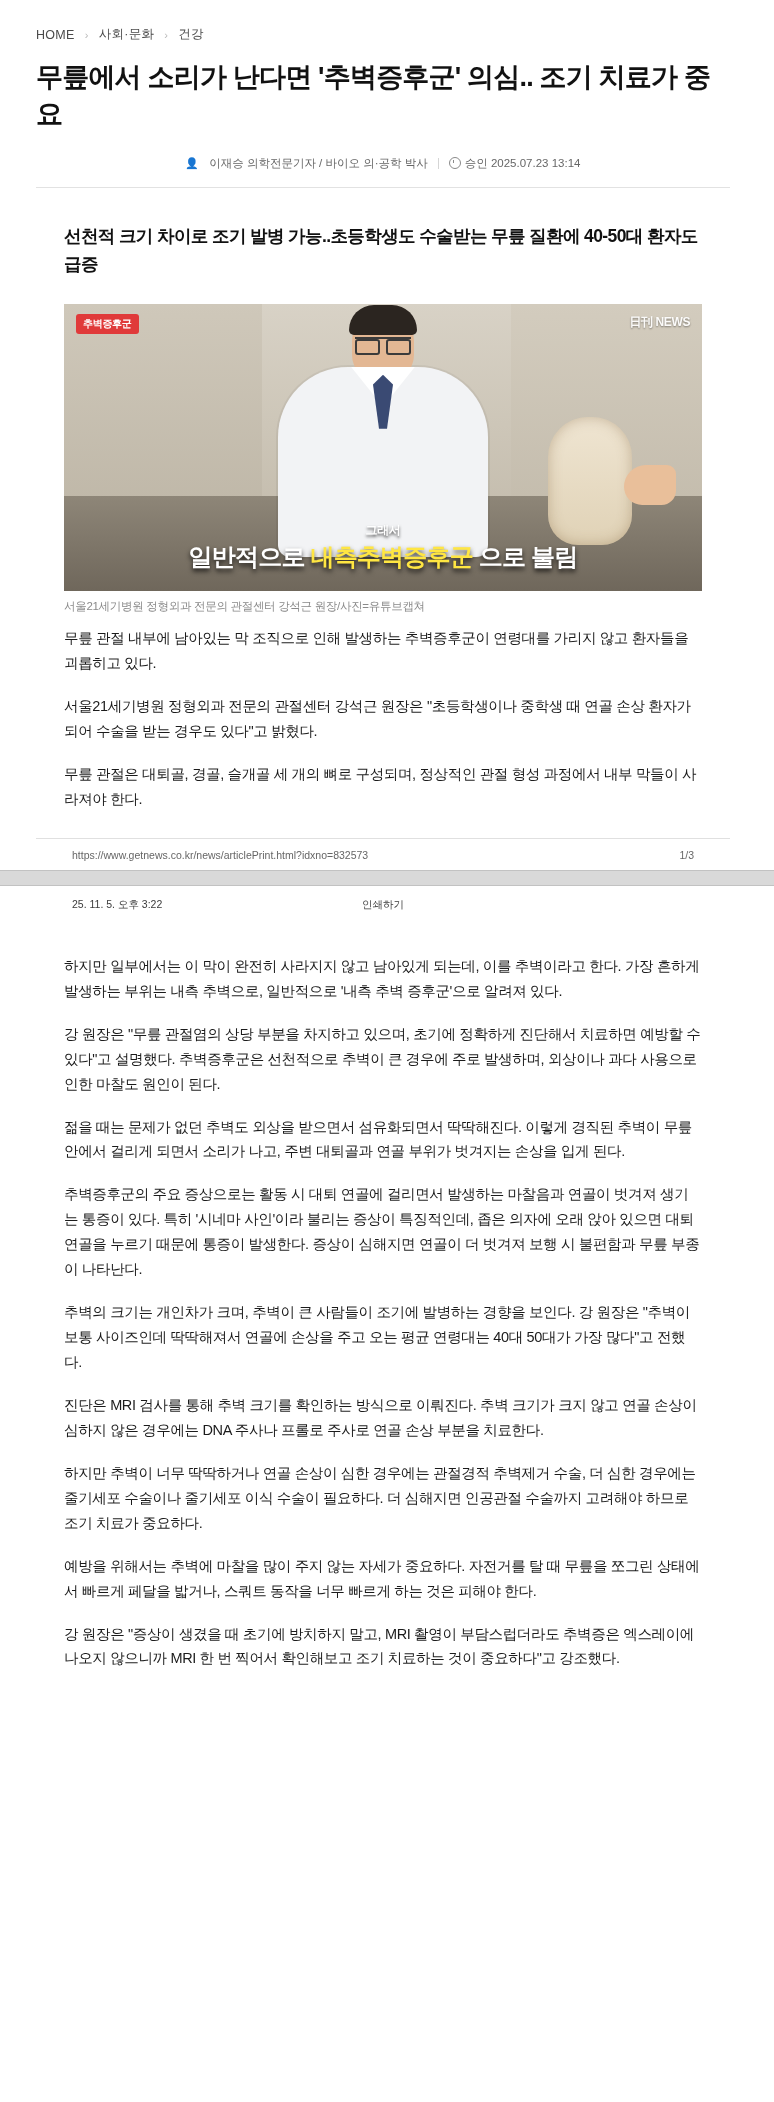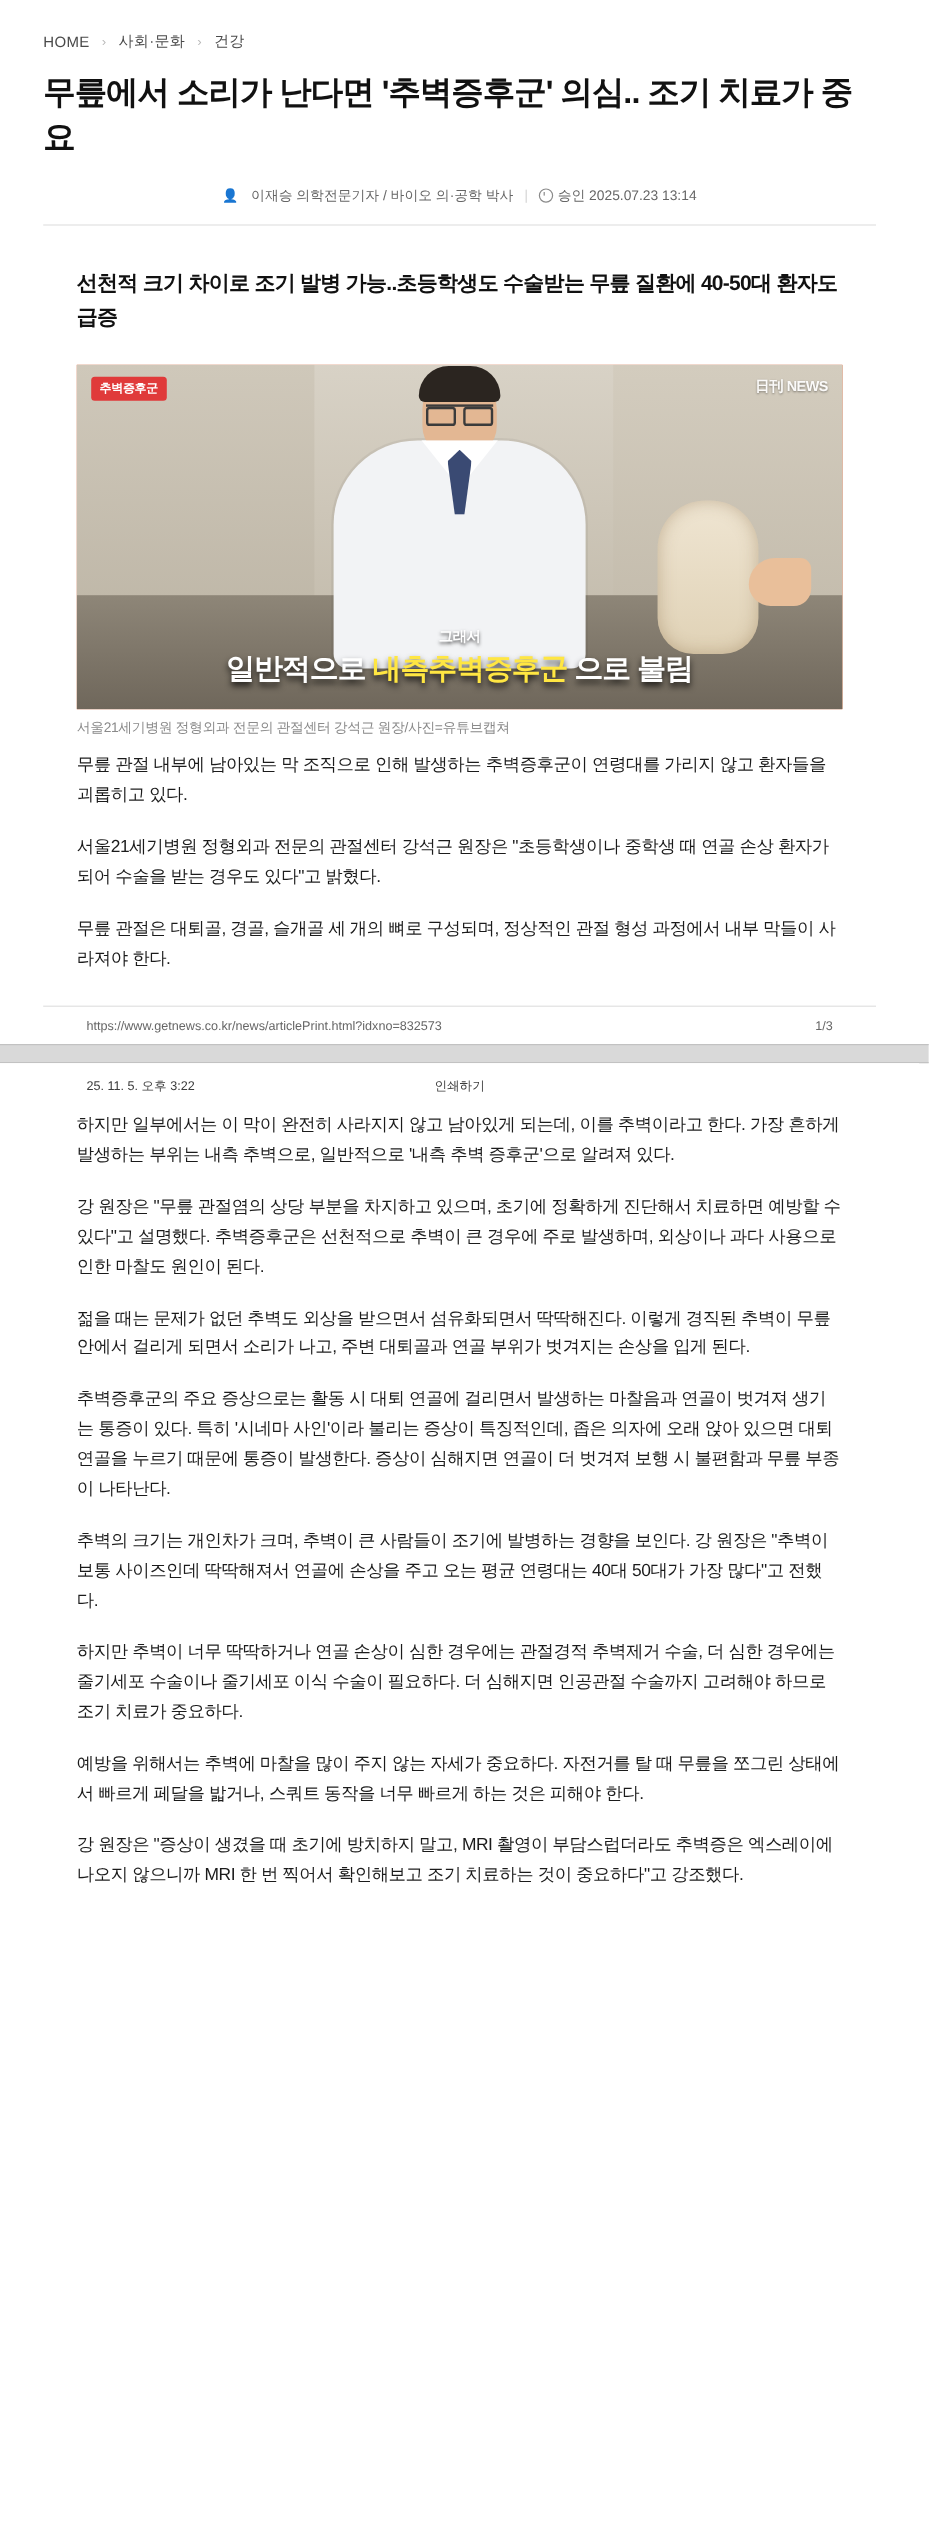--- a/index.html
+++ b/index.html
@@ -104,21 +104,21 @@
     margin: 34px 0 26px 0;
   }
   .figure {
     margin: 0 0 6px 0;
   }
   .figure-img {
     width: 100%;
     height: 287px;
     position: relative;
     overflow: hidden;
-    background: #c2410c;
+    background: #8b5cf6;
     text-align: center;
   }
   
   .vid-bg {
     position: absolute;
     inset: 0;
     background:
       linear-gradient(180deg, #d8d2c6 0%, #cdc6b8 42%, #bdb5a5 100%);
   }
   .vid-wall-left {
@@ -317,20 +317,21 @@
     left: 0; right: 0;
     text-align: center;
     font-size: 10.5px;
     color: #3b3b3b;
   }
   .page-2 {
     padding: 0 36px 30px 36px;
   }
   .page-2 .content {
     padding: 0 28px;
+    margin-top: 28px;
   }
 </style>
 </head>
 <body>
 
 <div class="page page-1">
 
   <div class="breadcrumb">
     <span class="crumb">HOME</span>
     <span class="sep">›</span>
@@ -402,18 +403,19 @@
     <span>25. 11. 5.  오후 3:22</span>
     <span class="center">인쇄하기</span>
   </div>
 
   <div class="content">
     <p class="body">하지만 일부에서는 이 막이 완전히 사라지지 않고 남아있게 되는데, 이를 추벽이라고 한다. 가장 흔하게 발생하는 부위는 내측 추벽으로, 일반적으로 '내측 추벽 증후군'으로 알려져 있다.</p>
     <p class="body">강 원장은 "무릎 관절염의 상당 부분을 차지하고 있으며, 초기에 정확하게 진단해서 치료하면 예방할 수 있다"고 설명했다. 추벽증후군은 선천적으로 추벽이 큰 경우에 주로 발생하며, 외상이나 과다 사용으로 인한 마찰도 원인이 된다.</p>
     <p class="body">젊을 때는 문제가 없던 추벽도 외상을 받으면서 섬유화되면서 딱딱해진다. 이렇게 경직된 추벽이 무릎 안에서 걸리게 되면서 소리가 나고, 주변 대퇴골과 연골 부위가 벗겨지는 손상을 입게 된다.</p>
     <p class="body">추벽증후군의 주요 증상으로는 활동 시 대퇴 연골에 걸리면서 발생하는 마찰음과 연골이 벗겨져 생기는 통증이 있다. 특히 '시네마 사인'이라 불리는 증상이 특징적인데, 좁은 의자에 오래 앉아 있으면 대퇴 연골을 누르기 때문에 통증이 발생한다. 증상이 심해지면 연골이 더 벗겨져 보행 시 불편함과 무릎 부종이 나타난다.</p>
     <p class="body">추벽의 크기는 개인차가 크며, 추벽이 큰 사람들이 조기에 발병하는 경향을 보인다. 강 원장은 "추벽이 보통 사이즈인데 딱딱해져서 연골에 손상을 주고 오는 평균 연령대는 40대 50대가 가장 많다"고 전했다.</p>
+    <p class="body">진단은 MRI 검사를 통해 추벽 크기를 확인하는 방식으로 이뤄진다. 추벽 크기가 크지 않고 연골 손상이 심하지 않은 경우에는 DNA 주사나 프롤로 주사로 연골 손상 부분을 치료한다.</p>
     <p class="body">하지만 추벽이 너무 딱딱하거나 연골 손상이 심한 경우에는 관절경적 추벽제거 수술, 더 심한 경우에는 줄기세포 수술이나 줄기세포 이식  수술이 필요하다.  더 심해지면 인공관절 수술까지 고려해야 하므로 조기 치료가 중요하다.</p>
     <p class="body">예방을 위해서는 추벽에 마찰을 많이 주지 않는 자세가 중요하다. 자전거를 탈 때 무릎을 쪼그린 상태에서 빠르게 페달을 밟거나, 스쿼트 동작을 너무 빠르게 하는 것은 피해야 한다.</p>
     <p class="body">강 원장은 "증상이 생겼을 때 초기에 방치하지 말고, MRI 촬영이 부담스럽더라도 추벽증은 엑스레이에 나오지 않으니까 MRI 한 번 찍어서 확인해보고 조기 치료하는 것이 중요하다"고 강조했다.</p>
   </div>
 
 </div>
 
 </body></html>

